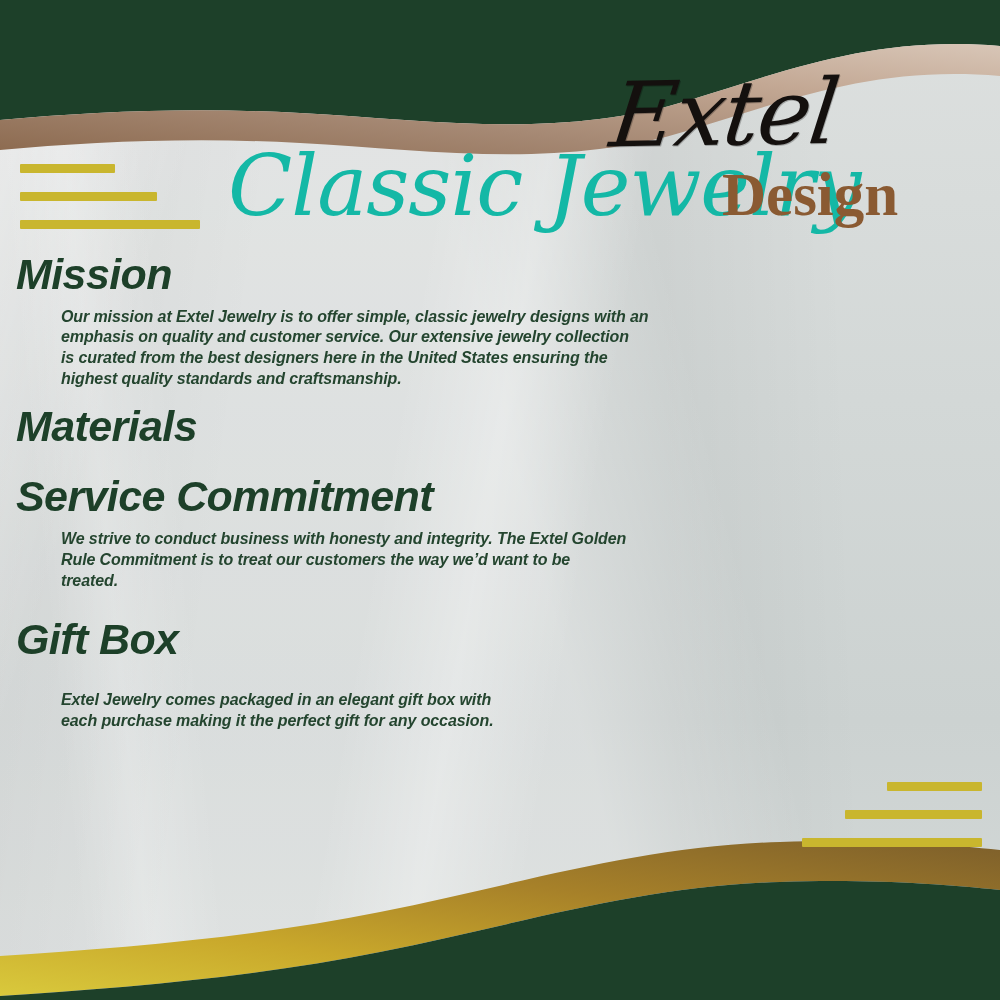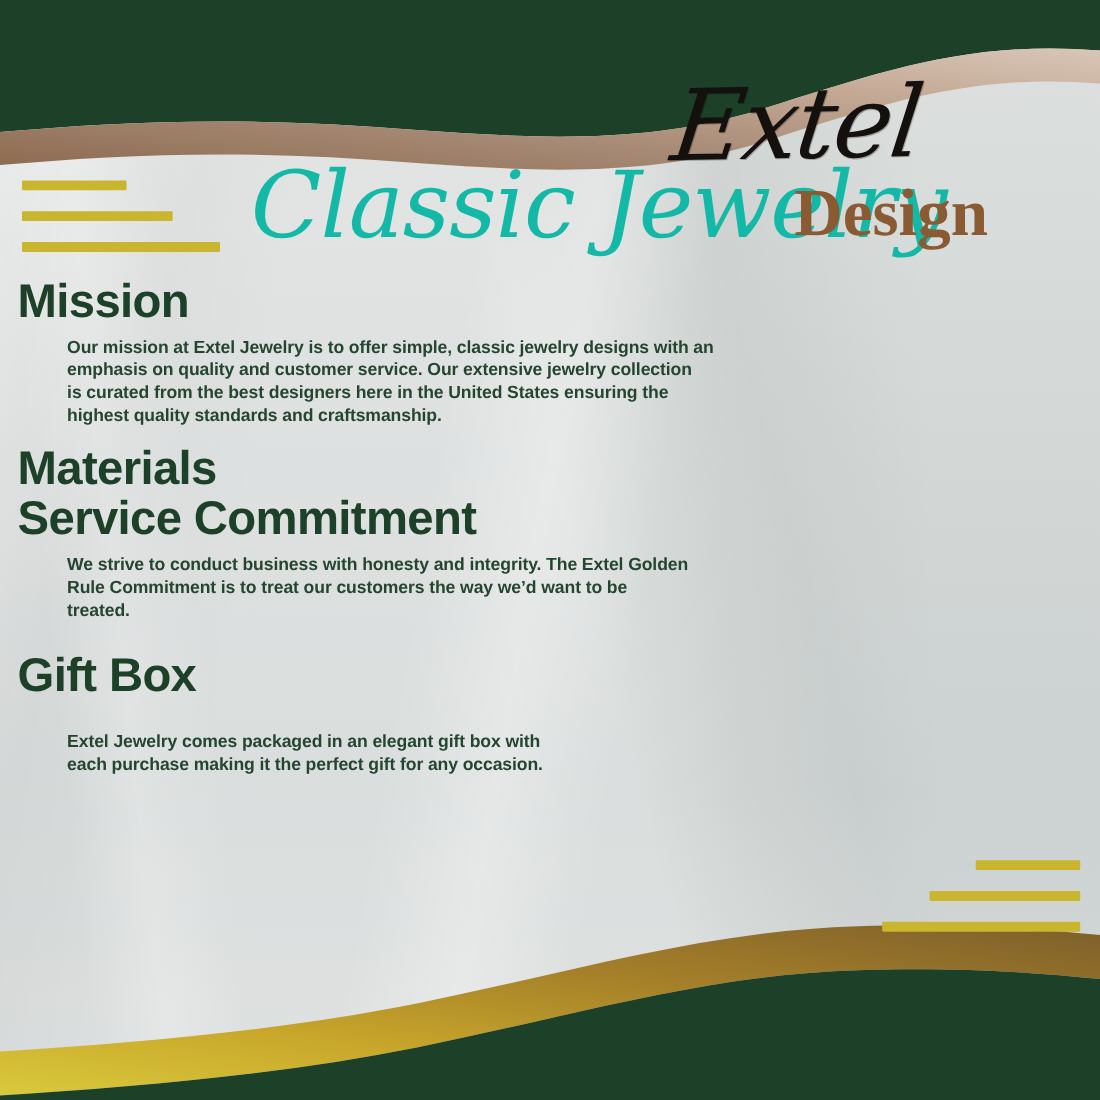--- a/index.html
+++ b/index.html
@@ -100,20 +100,21 @@
   .rules-br { right:18px; top:782px; width:190px; display:flex; flex-direction:column; align-items:flex-end; }
   .rules-br .b1 { width:95px; }
   .rules-br .b2 { width:137px; }
   .rules-br .b3 { width:180px; }
 
   
   .content {
     position:absolute;
     left:0; top:252px;
     width:1000px;
+    font-style:italic;
   }
   .section { position:relative; }
   .sec-head {
     font-family:"Liberation Sans", sans-serif;
     font-weight:700;
     font-size:43px;
     line-height:1.06;
     color:#1d4029;
     letter-spacing:-0.6px;
     margin-left:16px;
@@ -125,21 +126,21 @@
     line-height:1.30;
     color:#24452f;
     margin-left:61px;
     margin-top:9px;
     white-space:pre-line;
     letter-spacing:-0.1px;
   }
 
   .s-mission   { margin-top:0px;  }
   .s-materials { margin-top:14px; }
-  .s-service   { }
+  .s-service   { margin-top:25px; }
   .s-gift      { margin-top:26px; }
   .s-gift .sec-body { margin-top:27px; }
 </style>
 </head>
 <body>
 
 <div class="poster">
 
   <div class="paper"></div>
   <div class="sheen"></div>

